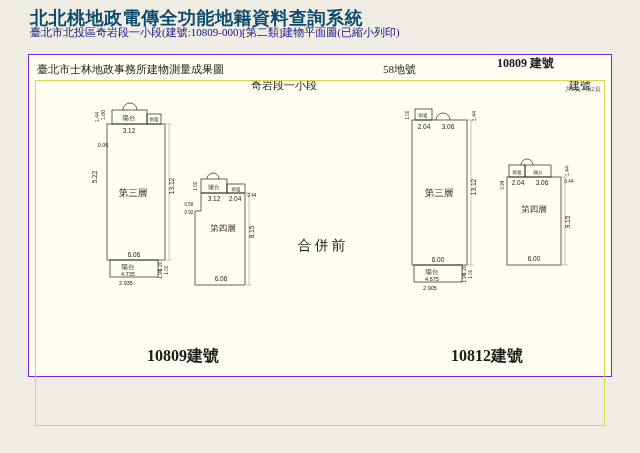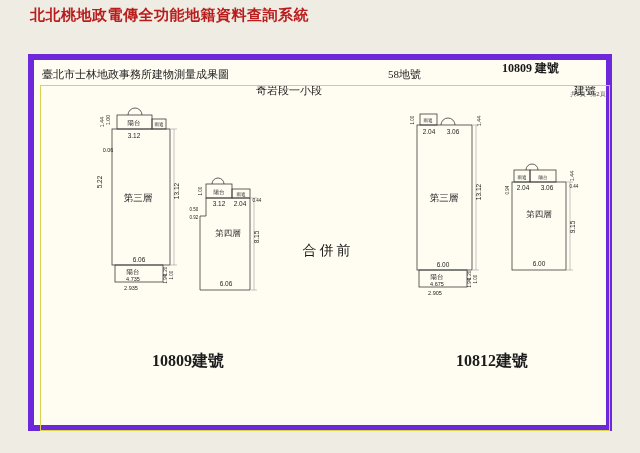--- a/index.html
+++ b/index.html
@@ -1,23 +1,23 @@
 <!DOCTYPE html>
 <html><head>
 <meta charset="utf-8">
 <style>
   * { margin:0; padding:0; box-sizing:border-box; }
   body { font-family:"Liberation Serif", serif; background:#d8d5cc; }
   .page { position:relative; width:640px; height:453px; background:#efece3; overflow:hidden; }
 
-  .app-title { position:absolute; left:30px; top:6px; font-size:15px; color:#b91c1c; font-weight:700; letter-spacing:0.5px; white-space:nowrap; }
+  .app-title { position:absolute; left:30px; top:6px; font-size:18px; color:#0c4a6e; font-weight:700; letter-spacing:0.5px; white-space:nowrap; }
   .doc-subtitle { position:absolute; left:30px; top:25px; font-size:11px; color:#12127e; white-space:nowrap; }
   .query-info { position:absolute; right:28px; top:9px; font-size:10px; color:#12127e; white-space:nowrap; }
 
-  .document { position:absolute; left:28px; top:54px; width:584px; height:377px; background:#fffdf2; border:6px solid #6d28d9; }
+  .document { position:absolute; left:28px; top:54px; width:584px; height:323px; background:#fffdf2; border:1px solid #6d28d9; }
   .doc-header span { position:absolute; font-size:11px; color:#1a1a1a; white-space:nowrap; }
   .h-office { left:8px; top:7px; }
   .h-section { left:222px; top:23px; }
   .h-parcel { left:354px; top:7px; font-weight:normal; }
   .h-bno { left:468px; top:0; font-weight:bold; font-size:12px !important; }
   .h-blabel { left:540px; top:23px; }
 
   .drawing { position:absolute; left:6px; top:25px; }
 
   .wall { fill:none; stroke:#3a3a3a; stroke-width:0.8; }
@@ -32,20 +32,21 @@
   .merge { font-size:14px; letter-spacing:3px; font-family:"Liberation Serif", serif; }
   .big { font-size:16px; font-weight:600; font-family:"Liberation Serif", serif; }
   .tiny { font-size:6px; fill:#555; }
 </style>
 </head>
 <body>
 
 <div class="page">
 
   <div class="app-title">北北桃地政電傳全功能地籍資料查詢系統</div>
+  <div class="doc-subtitle">臺北市北投區奇岩段一小段(建號:10809-000)[第二類]建物平面圖(已縮小列印)</div>
 
   <div class="document">
     <div class="doc-header">
       <span class="h-office">臺北市士林地政事務所建物測量成果圖</span>
       <span class="h-section">奇岩段一小段</span>
       <span class="h-parcel">58地號</span>
       <span class="h-bno">10809 建號</span>
       <span class="h-blabel">建號</span>
     </div>
 

